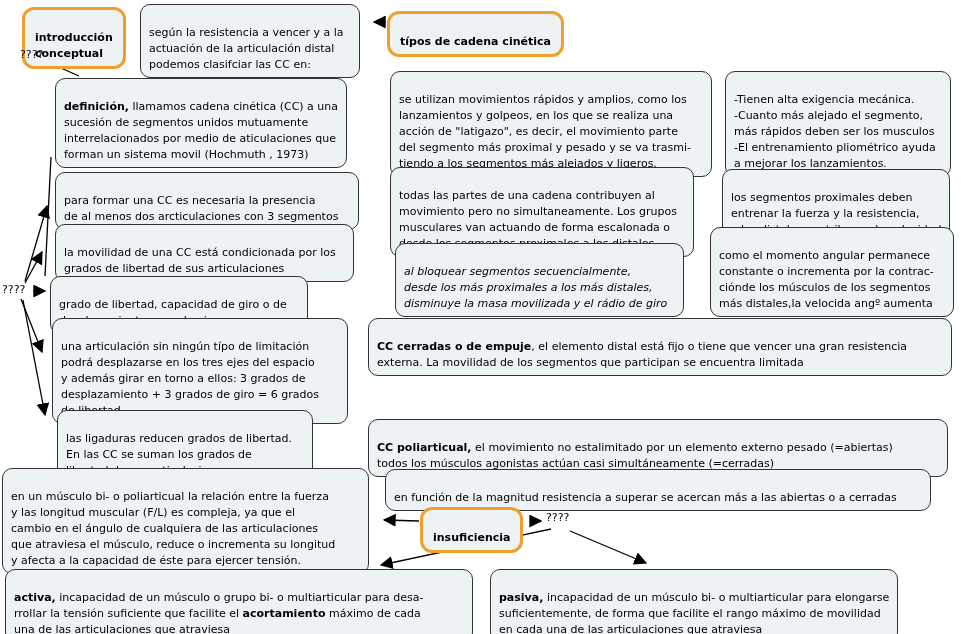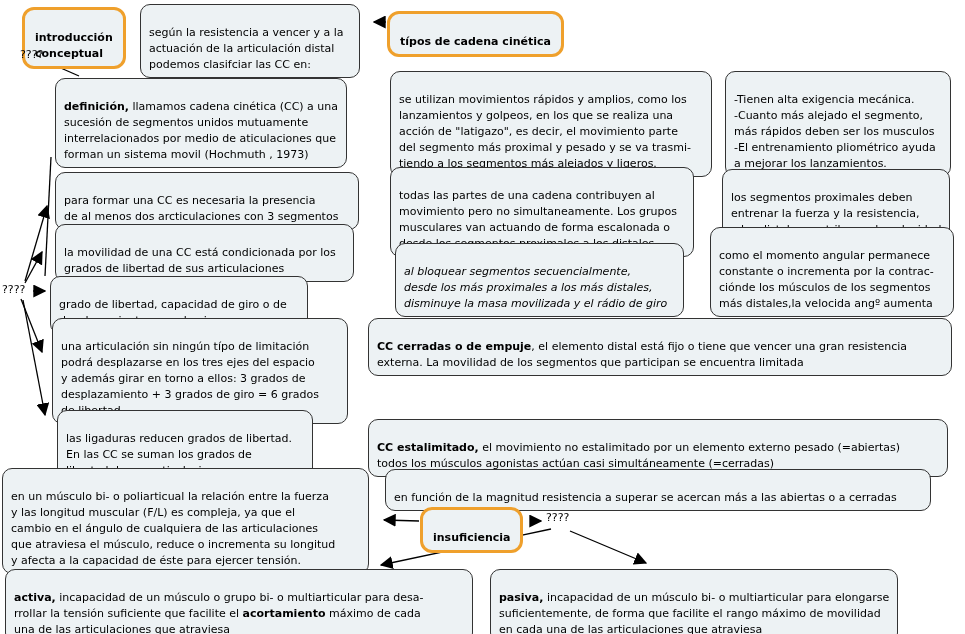--- a/index.html
+++ b/index.html
@@ -166,21 +166,21 @@
 externa. La movilidad de los segmentos que participan se encuentra limitada</span>
   </div>
 
   <div class="node" style="left:710px;top:227px;min-width:244px;">
     <span>como el momento angular permanece
 constante o incrementa por la contrac-
 ciónde los músculos de los segmentos
 más distales,la velocida angº aumenta</span>
   </div>
   <div class="node" style="left:368px;top:419px;min-width:580px;">
-    <b>CC estalimitado,</b><span> el movimiento no estalimitado por un elemento externo pesado (=abiertas)
+    <b>CC poliarticual,</b><span> el movimiento no estalimitado por un elemento externo pesado (=abiertas)
 todos los músculos agonistas actúan casi simultáneamente (=cerradas)</span>
   </div>
   <div class="node" style="left:385px;top:469px;min-width:546px;">
     <span>en función de la magnitud resistencia a superar se acercan más a las abiertas o a cerradas</span>
   </div>
 
   <div class="node orange" style="left:420px;top:507px;min-width:86px;">
     <span>insuficiencia</span>
   </div>
   <div class="qlabel" style="left:546px;top:511px;">????</div>

